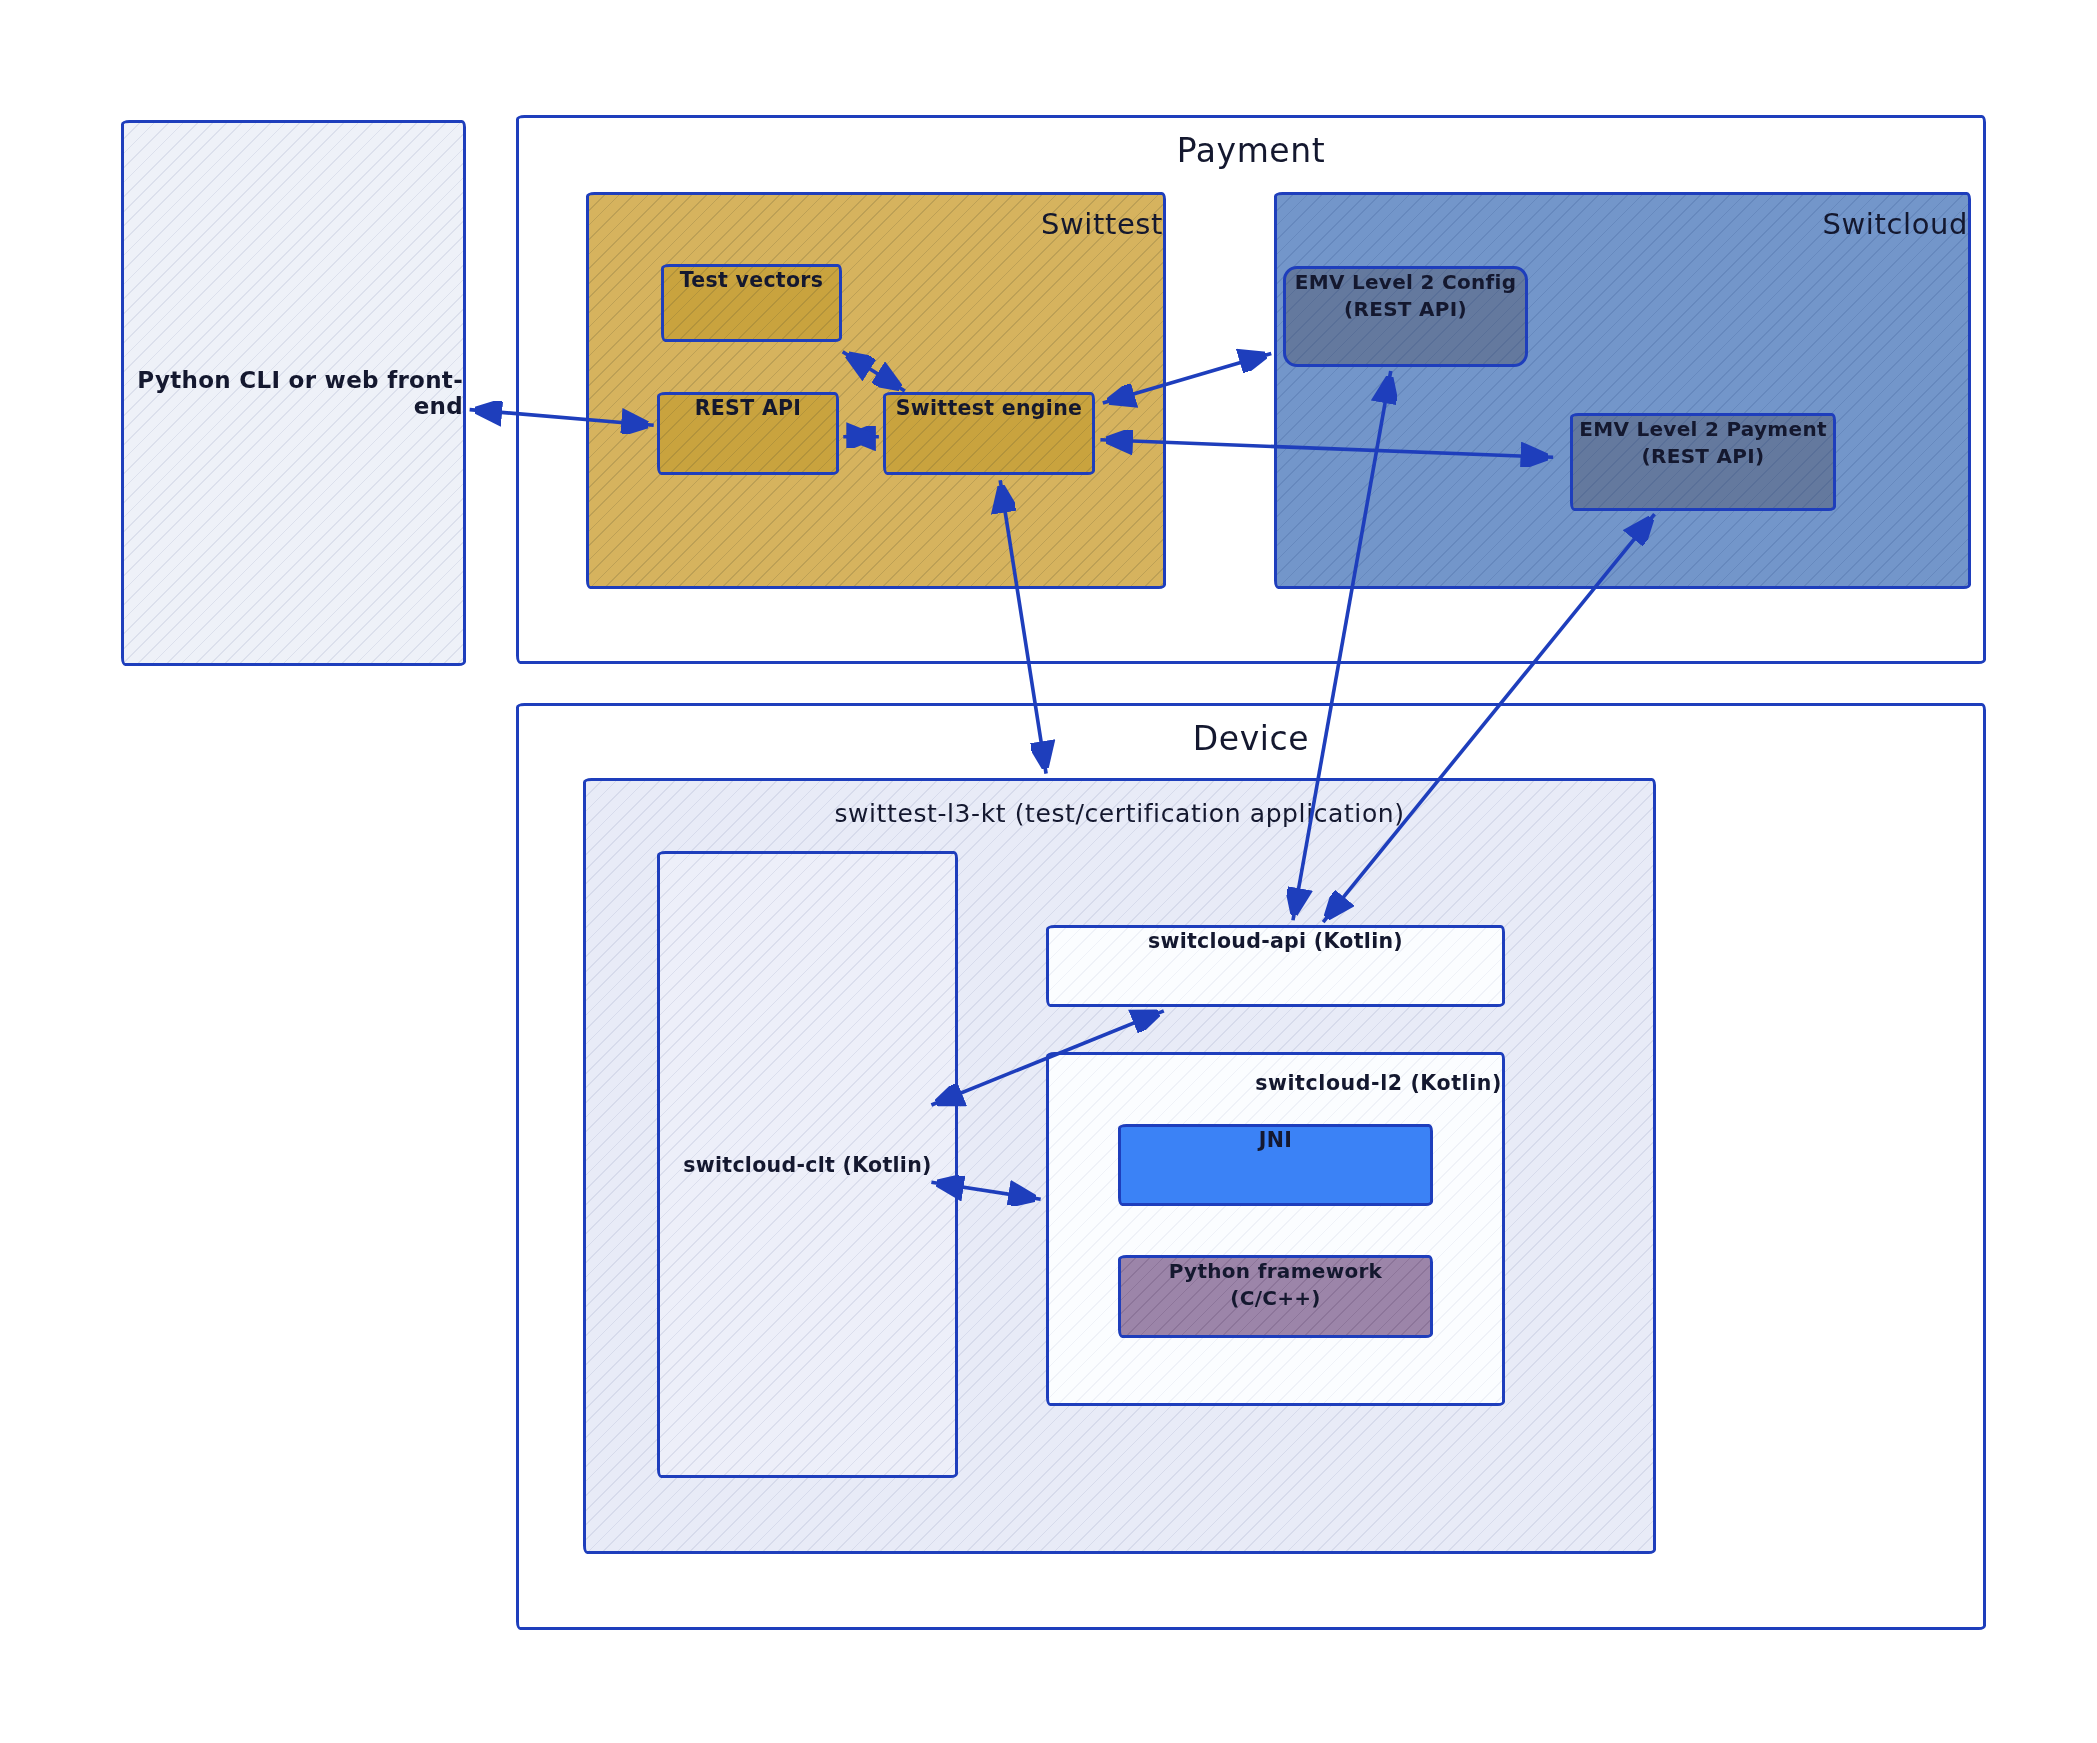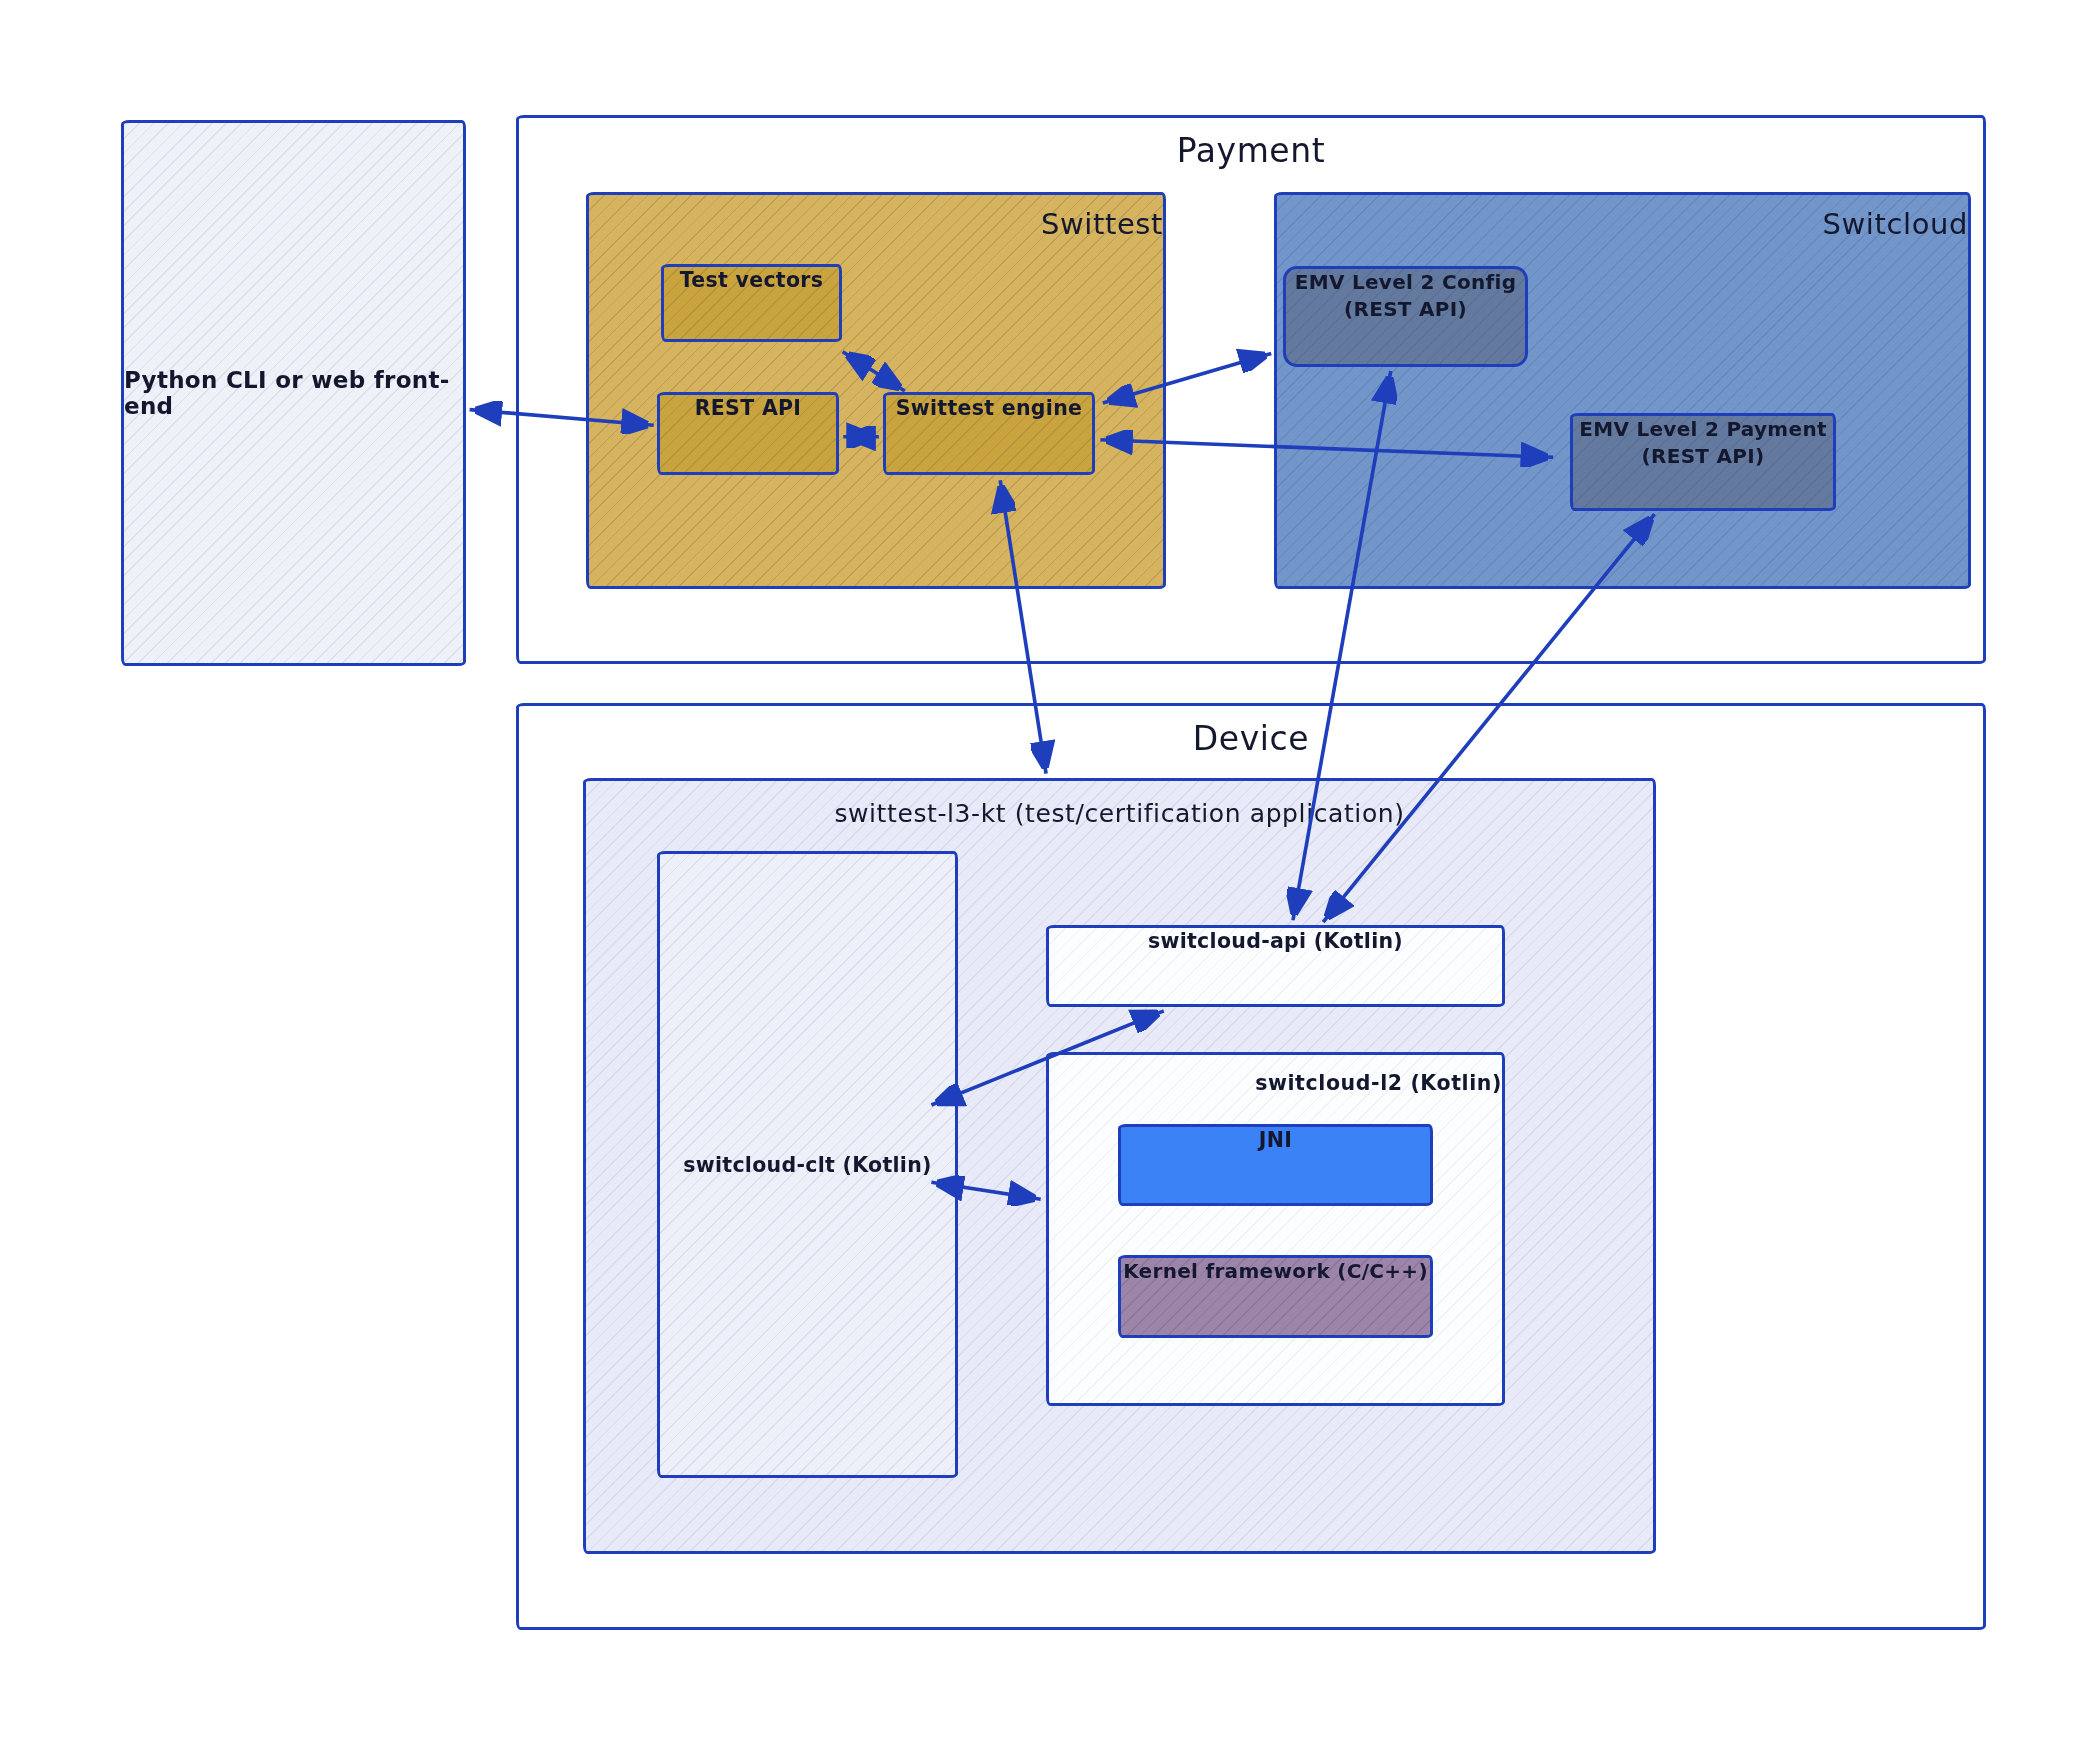--- a/index.html
+++ b/index.html
@@ -35,21 +35,21 @@
   }
   .section-title{
     position:absolute;top:12px;left:0;right:0;text-align:right;
     font-size:29px;letter-spacing:0.6px;color:var(--ink);
   }
   .node{
     display:flex;align-items:center;justify-content:flex-start;flex-direction:column;
     text-align:center;font-size:22px;font-weight:600;letter-spacing:0.3px;line-height:1.35;
   }
   .label-center{
-    display:flex;align-items:center;justify-content:center;text-align:left;
+    display:flex;align-items:center;justify-content:center;text-align:right;
     font-weight:600;letter-spacing:0.3px;
   }
   svg.arrows{position:absolute;inset:0;z-index:30;pointer-events:none;}
   svg.arrows line{stroke:var(--stroke);stroke-width:6;}
 </style>
 </head>
 <body>
 
 <div class="canvas">
 
@@ -109,21 +109,21 @@
 
   <div class="box rounded hatch-veryfaint" style="left:1046px;top:1052px;width:459px;height:354px;border-width:3px;background-color:var(--near-white);">
     <div class="section-title" style="font-size:20.5px;font-weight:600;top:15.7px;">switcloud-l2 (Kotlin)</div>
   </div>
 
   <div class="box rounded node" style="left:1118px;top:1124px;width:315px;height:82px;border-width:3px;background:#3b82f6;font-size:20.5px;">
     <span>JNI</span>
   </div>
 
   <div class="box rounded hatch-mauve node" style="left:1118px;top:1255px;width:315px;height:83px;background-color:var(--mauve);font-size:20px;">
-    <span>Kernel framework (C/C++)</span>
+    <span>Python framework (C/C++)</span>
   </div>
 
   <svg class="arrows" width="2097" height="1744" viewBox="0 0 3474 2888">
     <defs>
       <marker id="ah" markerWidth="7.5" markerHeight="7" refX="9" refY="4" orient="auto-start-reverse" markerUnits="strokeWidth">
         <path d="M0,0 L10,4 L0,8 z" fill="#1e3ebc"></path>
       </marker>
     </defs>
     <line x1="778" y1="678" x2="1083" y2="704" marker-start="url(#ah)" marker-end="url(#ah)"></line>
     <line x1="1396" y1="582" x2="1499" y2="647" marker-start="url(#ah)" marker-end="url(#ah)"></line>

